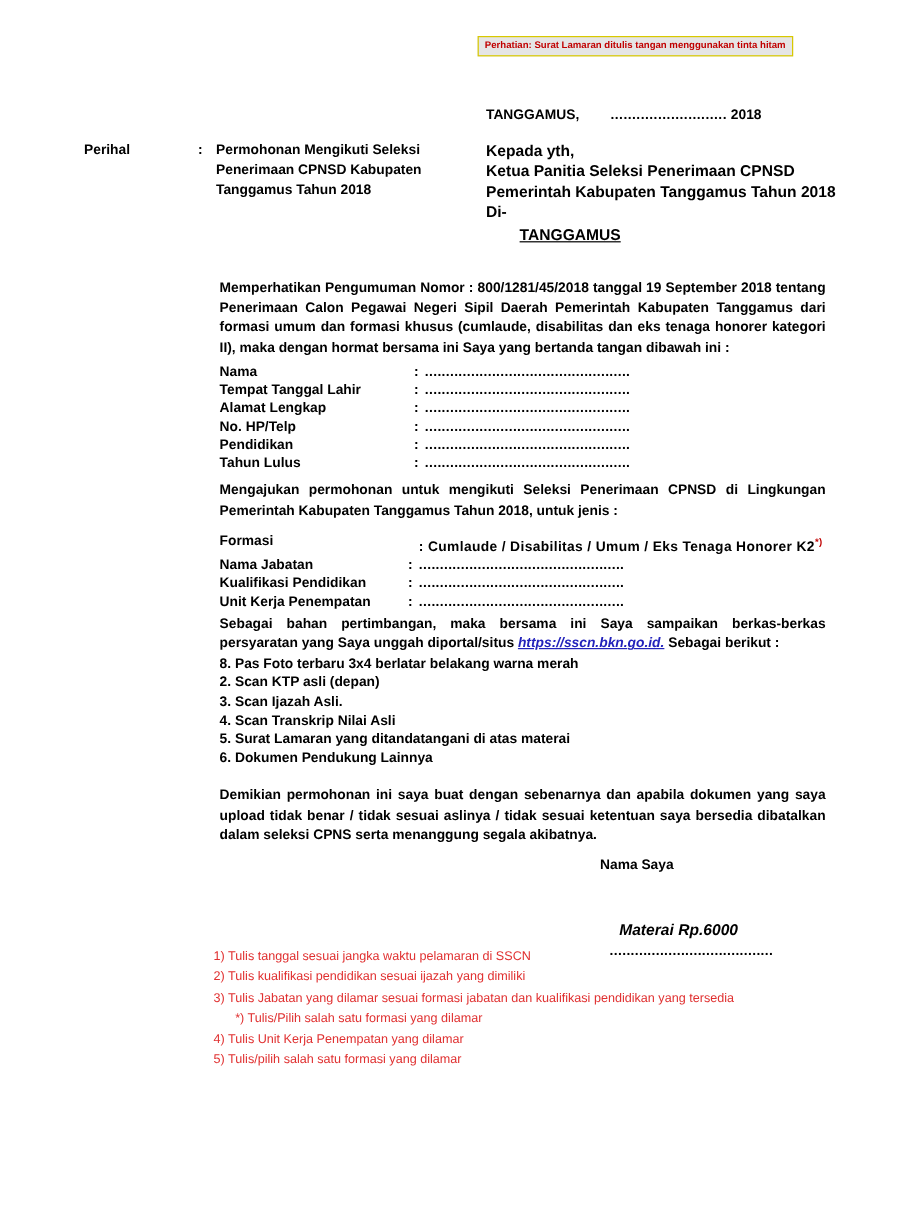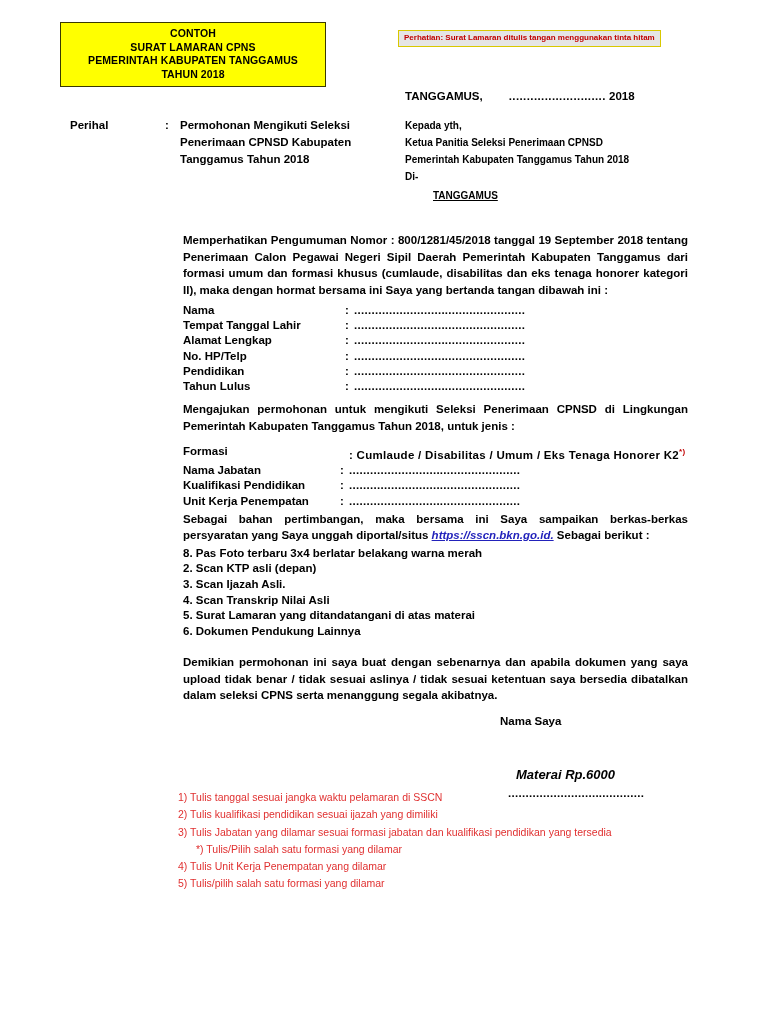--- a/index.html
+++ b/index.html
@@ -105,21 +105,21 @@
     left: 110px; top: 0;
     width: 215px;
   }
 
   
   .address {
     position: absolute;
     left: 405px;
     top: 117px;
     width: 310px;
-    font-size: 10px;
+    font-size: 13px;
     font-weight: bold;
     line-height: 17px;
   }
   .address .underlined {
     text-decoration: underline;
     display: inline-block;
     margin-left: 28px;
     padding-top: 2px;
   }
 
@@ -236,26 +236,20 @@
     padding-left: 18px;
   }
 </style>
 </head>
 <body>
 
 <div class="page">
 
   <div class="header-zone">
 
-    <div class="title-box">
-      <div class="tline">CONTOH</div>
-      <div class="tline">SURAT LAMARAN CPNS</div>
-      <div class="tline">PEMERINTAH KABUPATEN TANGGAMUS</div>
-      <div class="tline">TAHUN 2018</div>
-    </div>
 
     <div class="notice-box">
       <div class="ntext">Perhatian: Surat Lamaran ditulis tangan menggunakan tinta hitam</div>
     </div>
 
   </div>
 
   <div class="date-line">
     <span>TANGGAMUS,</span><span class="date-gap"></span><span class="dots">...........................</span>&nbsp;<span>2018</span>
   </div>

